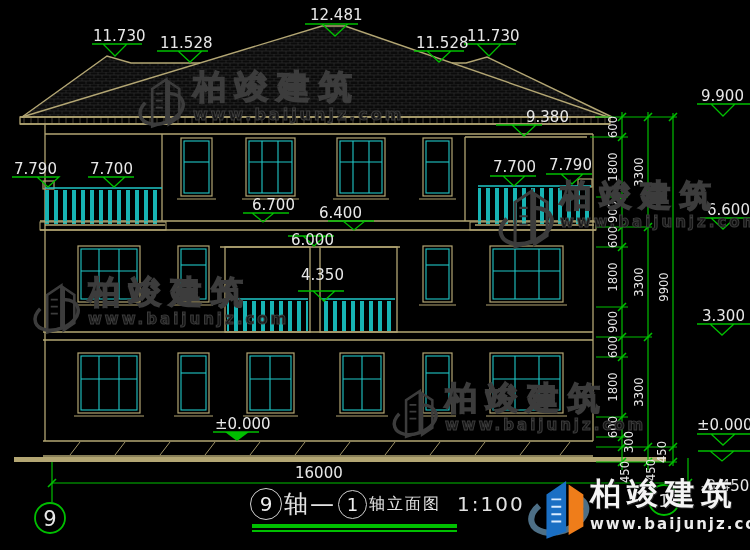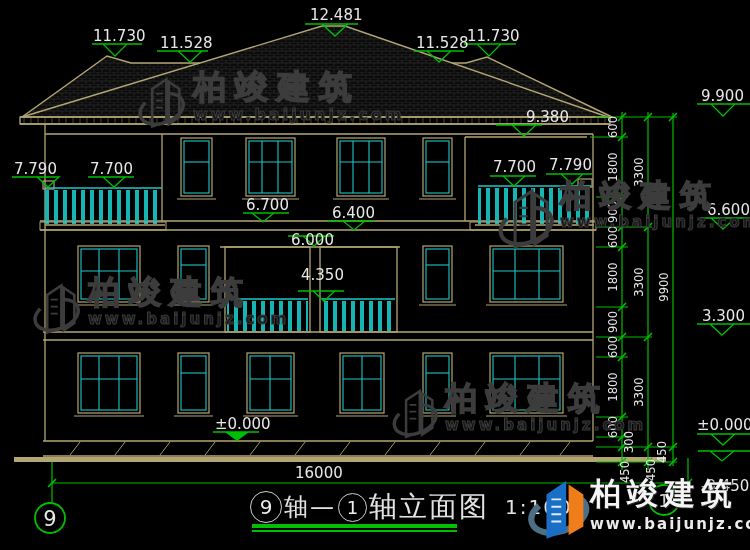--- a/index.html
+++ b/index.html
@@ -245,22 +245,22 @@
 <div class="lbl" style="left:93px;top:29px;">11.730</div>
 <div class="lbl" style="left:160px;top:36px;">11.528</div>
 <div class="lbl" style="left:310px;top:8px;">12.481</div>
 <div class="lbl" style="left:416px;top:36px;">11.528</div>
 <div class="lbl" style="left:467px;top:29px;">11.730</div>
 <div class="lbl" style="left:499px;top:110px;margin-left:27px;">9.380</div>
 <div class="lbl" style="left:14px;top:162px;">7.790</div>
 <div class="lbl" style="left:90px;top:162px;">7.700</div>
 <div class="lbl" style="left:493px;top:160px;">7.700</div>
 <div class="lbl" style="left:549px;top:158px;">7.790</div>
-<div class="lbl" style="left:246px;top:198px;">6.700</div>
-<div class="lbl" style="left:332px;top:206px;">6.400</div>
+<div class="lbl" style="left:252px;top:198px;">6.700</div>
+<div class="lbl" style="left:319px;top:206px;">6.400</div>
 <div class="lbl" style="left:291px;top:233px;">6.000</div>
 <div class="lbl" style="left:301px;top:268px;">4.350</div>
 <div class="lbl" style="left:215px;top:417px;">±0.000</div>
 <div class="lbl" style="left:701px;top:89px;">9.900</div>
 <div class="lbl" style="left:707px;top:203px;">6.600</div>
 <div class="lbl" style="left:702px;top:309px;">3.300</div>
 <div class="lbl" style="left:697px;top:418px;">±0.000</div>
 <div class="lbl" style="left:701px;top:463px;margin-top:16px;">-0.450</div>
 <div class="lbl" style="left:295px;top:466px;">16000</div>
 
@@ -306,21 +306,21 @@
   <div class="wmtxt">
     <span class="wmbrand" style="font-size:32px;">柏竣建筑</span>
     <span class="wmurl" style="font-size:15px;">www.baijunjz.com</span>
   </div>
 </div>
 
 <div id="titleRow">
   <span class="bubble" style="width:30px;height:30px;font-size:20px;">9</span>
   <span id="titleText">轴—</span>
   <span class="bubble" style="width:27px;height:27px;font-size:18px;">1</span>
-  <span id="titleText2" style="font-size:28px;letter-spacing:2px;margin-left:2px;">轴立面图</span>
+  <span id="titleText2" style="font-size:16px;letter-spacing:2px;margin-left:2px;">轴立面图</span>
   <span id="titleScale">1:100</span>
 </div>
 <div class="t" style="left:252px;top:524px;width:205px;height:4px;background:#00bf00;"></div>
 <div class="t" style="left:252px;top:530px;width:205px;height:1.5px;background:#00bf00;"></div>
 
 <div id="brandBox">
   <svg width="64" height="80" viewBox="0 0 52 62" style="position:absolute;left:0;top:2px;">
     <ellipse cx="25" cy="36" rx="23" ry="14" transform="rotate(-18 25 36)" stroke="#4d6f86" stroke-width="5" fill="none" stroke-dasharray="75 36"></ellipse>
     <polygon points="15,56 15,20 31,9 31,50" fill="#1a6fc4"></polygon>
     <polygon points="33,12 45,20 45,46 33,53" fill="#ef7d1a"></polygon>

